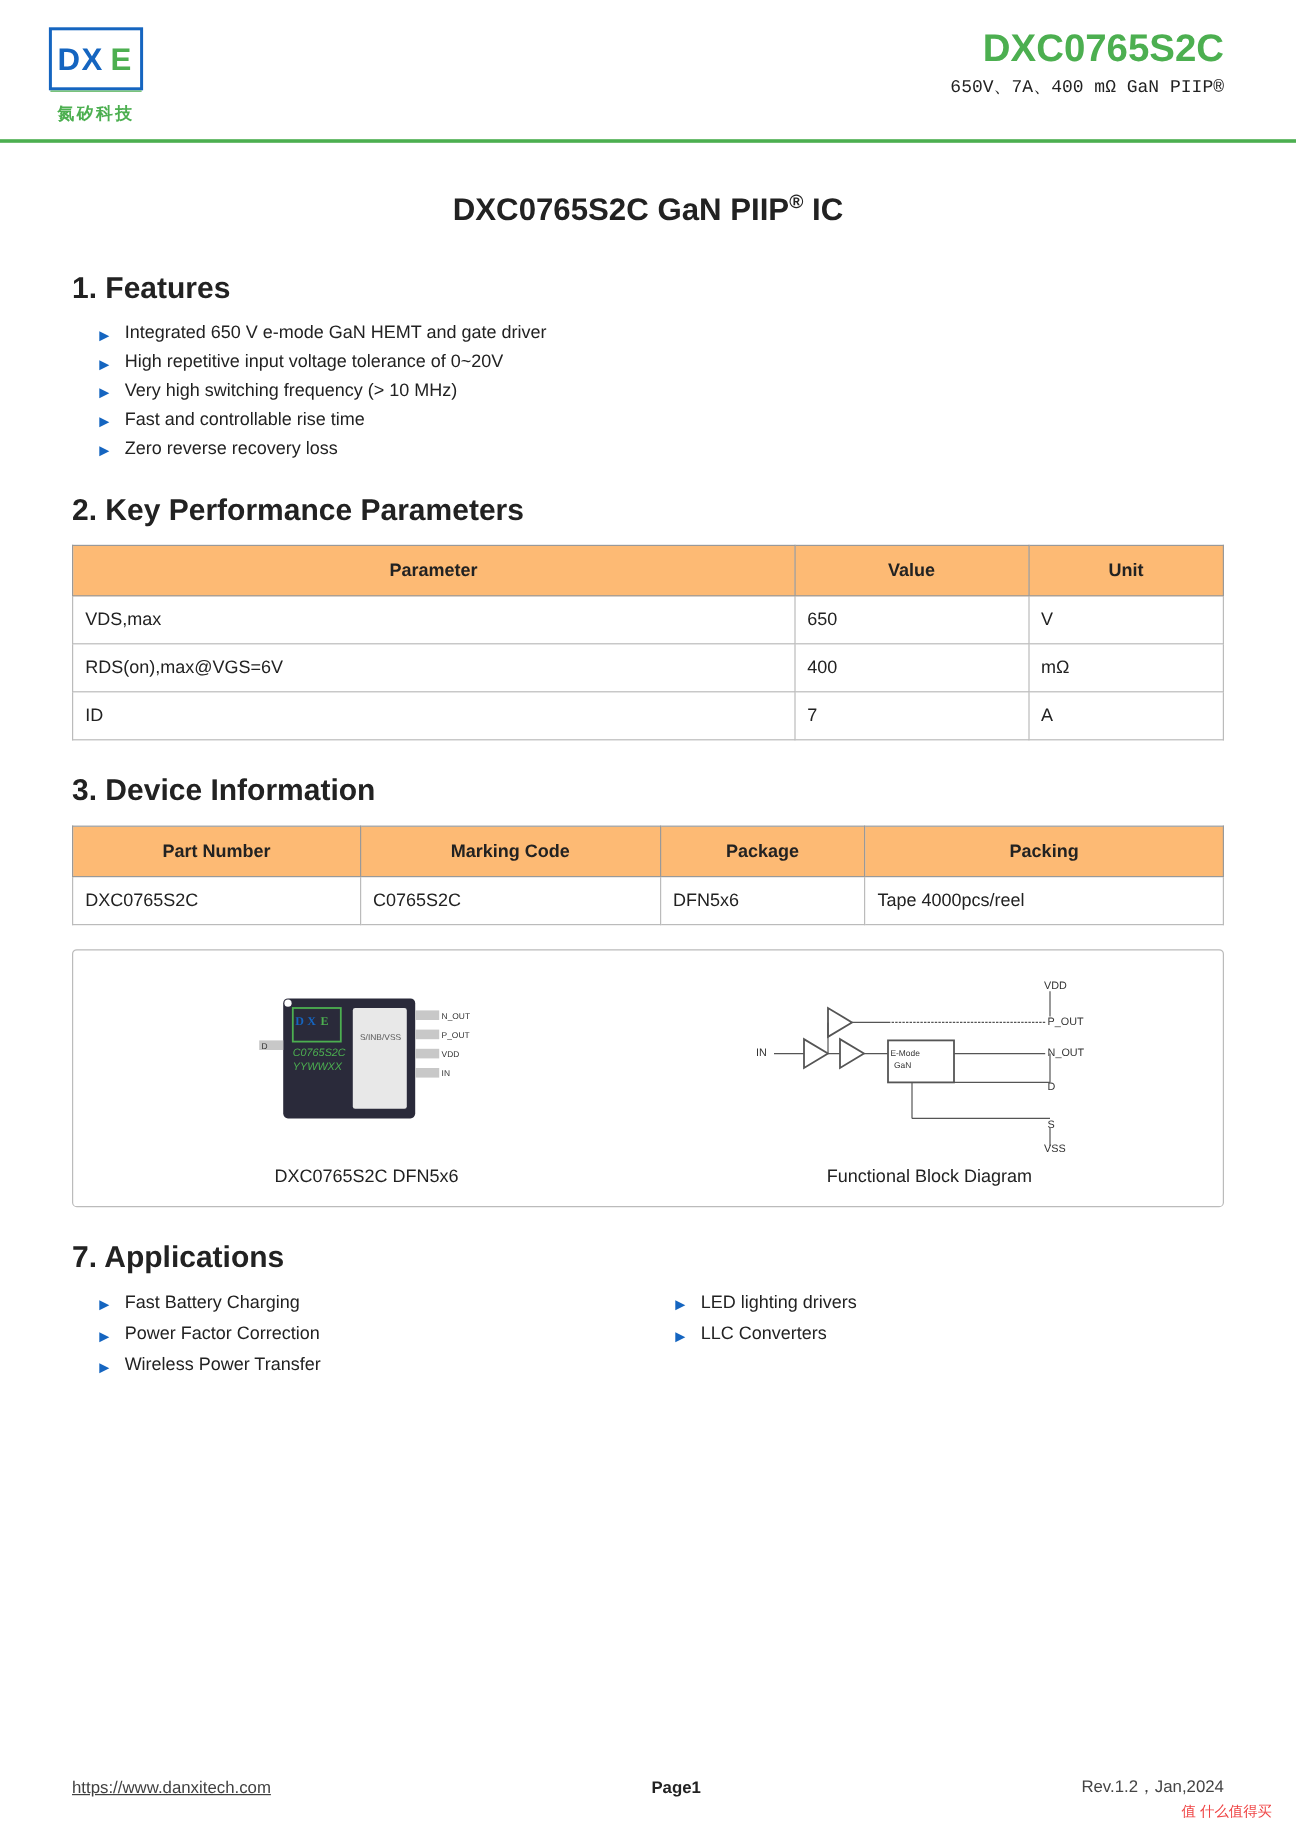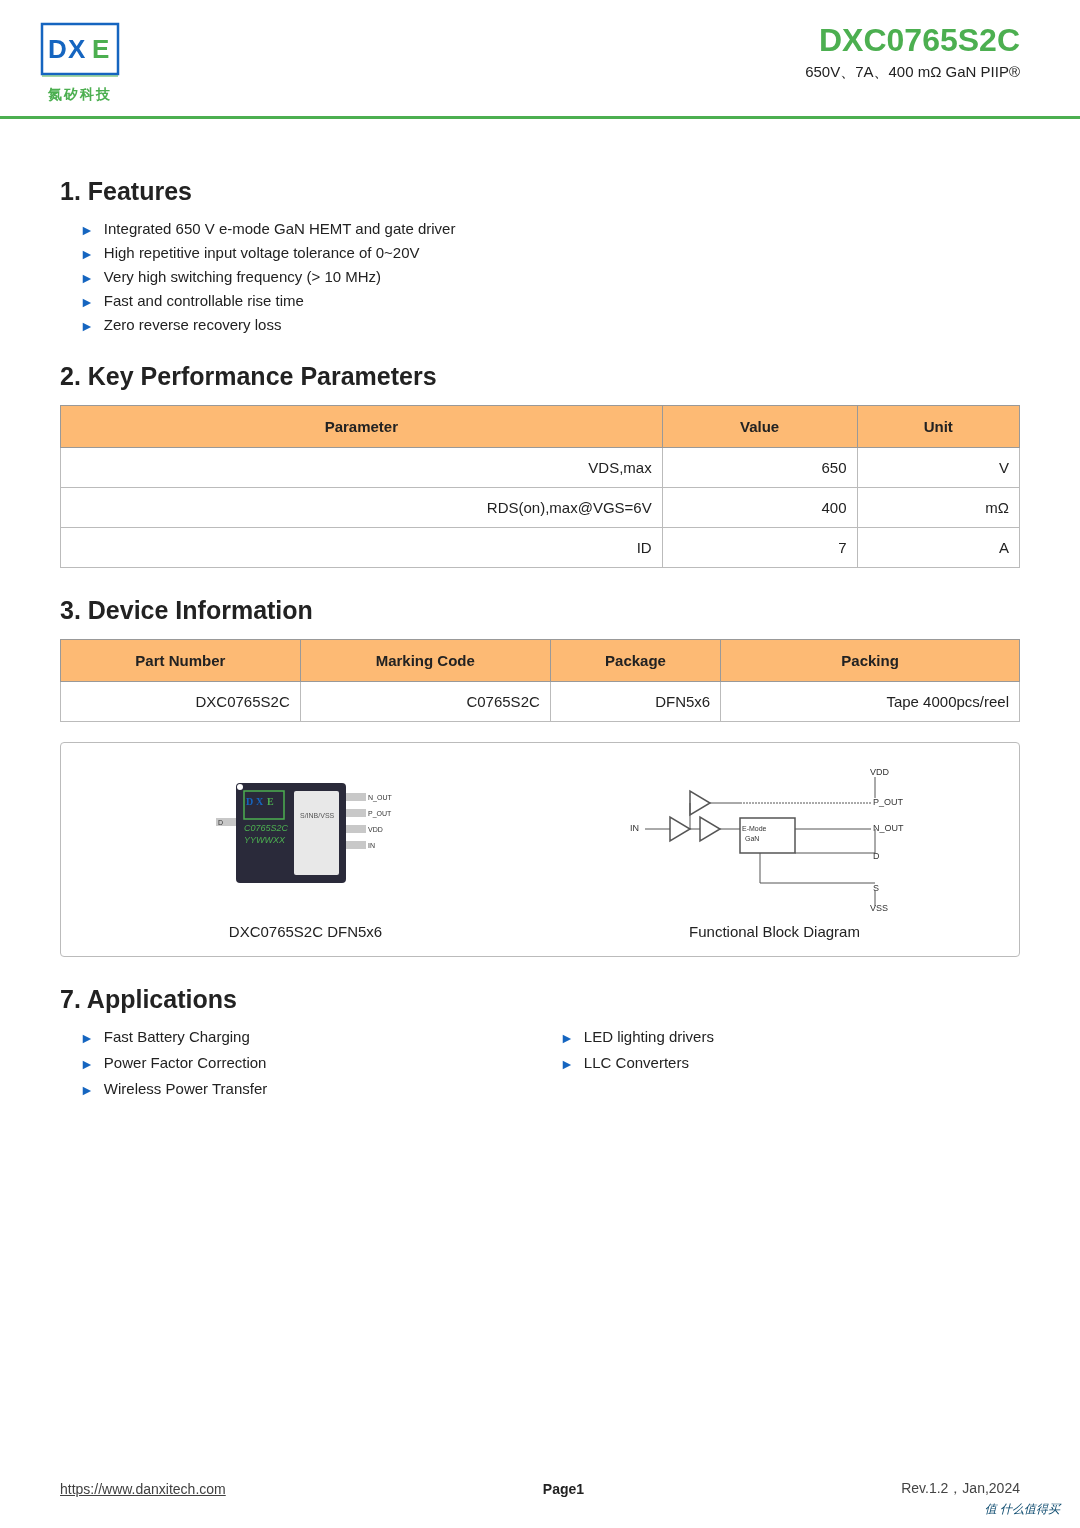--- a/index.html
+++ b/index.html
@@ -46,20 +46,21 @@
     }
     .header-part-number {
       color: #4caf50;
       font-size: 32px;
       font-weight: bold;
     }
     .header-spec {
       font-size: 15px;
       color: #222;
       margin-top: 4px;
+      font-family: Liberation Mono, monospace;
     }
 
     
     .content {
       padding: 30px 60px 40px 60px;
     }
 
     
     .main-title {
       text-align: center;
@@ -110,21 +111,21 @@
     }
     .data-table th {
       background: #fdba74;
       font-weight: bold;
       text-align: center;
       padding: 12px 10px;
       border: 1px solid #999;
       font-size: 15px;
     }
     .data-table td {
-      text-align: right;
+      text-align: left;
       padding: 11px 10px;
       border: 1px solid #bbb;
       font-size: 15px;
     }
     .data-table tbody tr:nth-child(odd) {
       background: #fff;
     }
 
     
     .diagram-box {
@@ -202,22 +203,21 @@
     .logo-svg {
       width: 80px;
       height: 60px;
     }
 
     .watermark {
       position: absolute;
       bottom: 10px;
       right: 20px;
       font-size: 12px;
-      color: #0c4a6e;
-      font-style: italic;
+      color: #ef4444;
     }
   </style>
 </head>
 <body>
 
 <div class="page-wrapper">
 
   <div class="header">
     <div class="logo-area">
 
@@ -235,20 +235,23 @@
       <span class="logo-subtitle">氮矽科技</span>
     </div>
     <div class="header-right">
       <div class="header-part-number">DXC0765S2C</div>
       <div class="header-spec">650V、7A、400 mΩ GaN PIIP®</div>
     </div>
   </div>
 
   <div class="content">
 
+    <div class="main-title">
+      <span>DXC0765S2C GaN PIIP</span><span class="superscript">®</span><span> IC</span>
+    </div>
 
     <div class="section-title">1. Features</div>
     <ul class="features-list">
       <li>
         <span class="arrow-icon">►</span>
         <span>Integrated 650 V e-mode GaN HEMT and gate driver</span>
       </li>
       <li>
         <span class="arrow-icon">►</span>
         <span>High repetitive input voltage tolerance of 0~20V</span>

